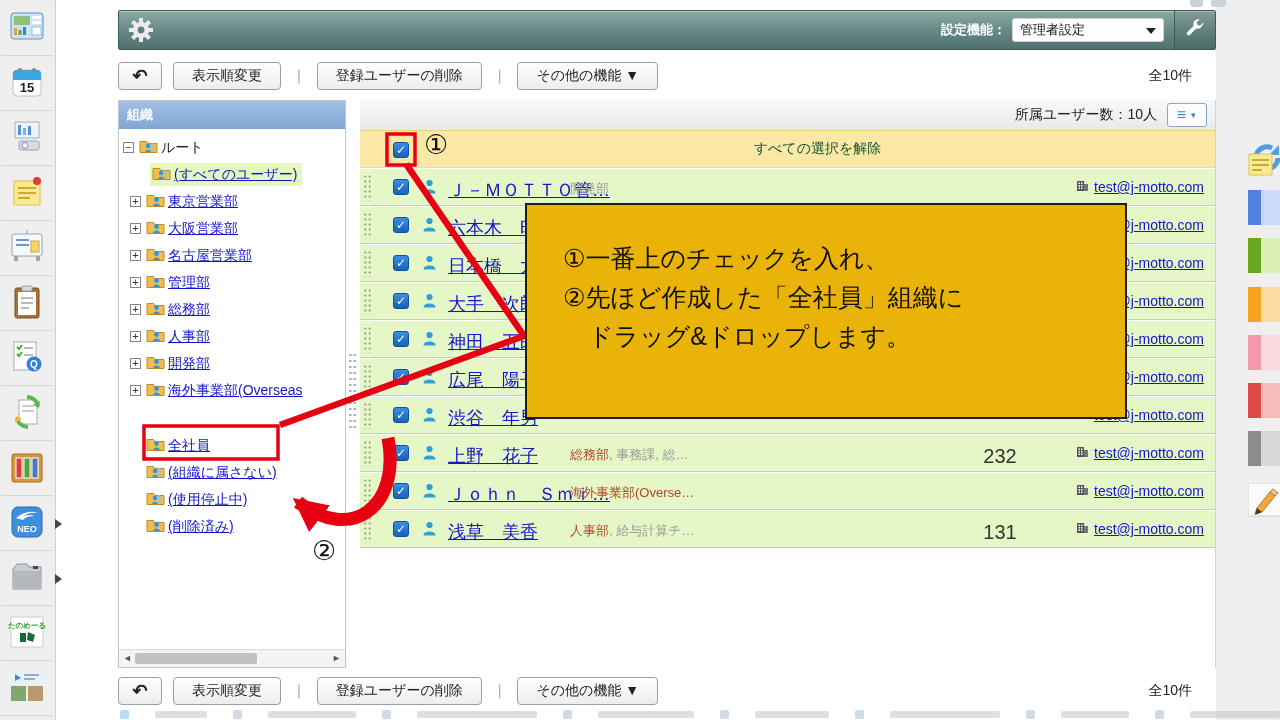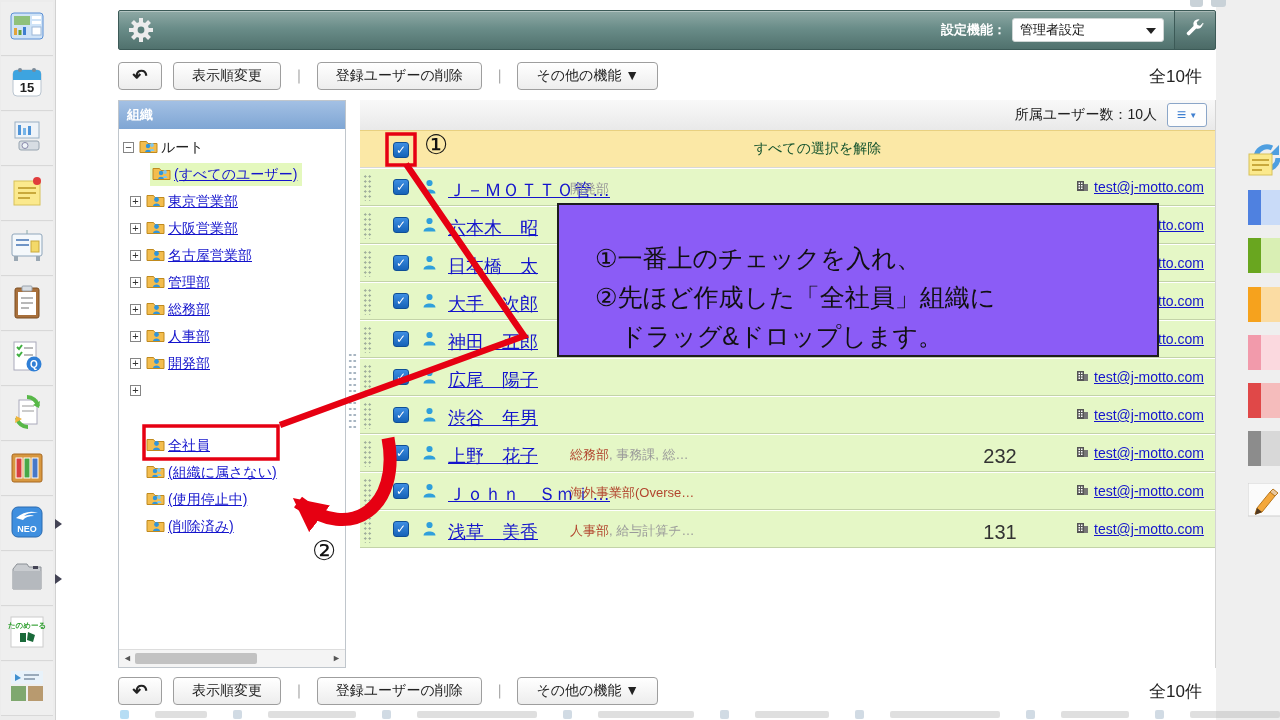--- a/index.html
+++ b/index.html
@@ -23,21 +23,21 @@
   .feat-select{width:152px;height:24px;background:#fff;border:1px solid #cfd6d5;border-radius:3px;margin:0 0 0 6px;
     display:flex;align-items:center;font-size:13px;color:#111;padding-left:7px;box-sizing:border-box;position:relative;}
   .feat-select .tri{position:absolute;right:7px;top:9px;width:0;height:0;border-left:5px solid transparent;border-right:5px solid transparent;border-top:6px solid #222;}
   .wrench-btn{width:40px;height:38px;border-left:1px solid #3c5a57;margin-left:10px;display:flex;align-items:center;justify-content:center;background:rgba(0,0,0,.06);}
   
   .toolbar{position:absolute;left:118px;width:1098px;height:30px;display:flex;align-items:center;gap:11px;}
   .btn{display:inline-flex;align-items:center;justify-content:center;height:28px;padding:0 18px;
     border:1px solid #9e9e9e;border-radius:4px;background:linear-gradient(#ffffff,#ededed);font-size:14px;color:#222;white-space:nowrap;}
   .btn-back{width:44px;padding:0;font-size:18px;font-weight:bold;}
   .tb-sep{color:#8a8a8a;font-size:14px;}
-  .tb-total{margin-left:auto;padding-right:14px;font-size:17px;color:#222;}
+  .tb-total{margin-left:auto;padding-right:24px;font-size:14px;color:#222;}
   
   #sidebar{position:absolute;left:118px;top:100px;width:228px;height:568px;box-sizing:border-box;background:#fff;border:1px solid #c0c6cc;}
   #sidebar-title{height:28px;background:linear-gradient(#a3c0e4,#7fa6d4);color:#fff;font-size:13px;font-weight:bold;display:flex;align-items:center;padding-left:8px;}
   #tree{position:absolute;left:0;top:28px;right:0;bottom:17px;overflow:hidden;}
   .tree-row{position:absolute;left:0;right:0;height:27px;display:flex;align-items:center;white-space:nowrap;}
   .expander{width:11px;height:11px;box-sizing:border-box;border:1px solid #858585;background:#fff;font-size:11px;line-height:8px;text-align:center;color:#333;margin-right:3px;flex:none;}
   .tree-wrap{display:inline-flex;align-items:center;gap:3px;padding:2px 5px 2px 2px;}
   .tree-wrap.sel{background:#e4f8bd;}
   .tree-label{font-size:14px;color:#222;}
   a.tree-link{color:#1414cc;text-decoration:underline;font-size:14px;}
@@ -64,21 +64,21 @@
   .urow .checkbox{position:absolute;left:33px;top:10px;}
   .urow .person{position:absolute;left:61px;top:9px;}
   .urow a.name{position:absolute;left:88px;top:9px;font-size:18px;color:#1414cc;text-decoration:underline;white-space:nowrap;}
   .urow .dept{position:absolute;left:210px;top:11px;font-size:13px;white-space:nowrap;}
   .dept .d-main{color:#b2452e;}
   .dept .d-rest{color:#9a9a9a;}
   .urow .num{position:absolute;left:600px;top:10px;width:80px;text-align:center;font-size:20px;color:#333;}
   .urow .mail{position:absolute;left:716px;top:9px;display:flex;align-items:center;gap:5px;}
   .urow .mail a{font-size:14px;color:#1414cc;text-decoration:underline;}
   
-  #callout{position:absolute;left:525px;top:203px;width:602px;height:154px;background:#8b5cf6;border:2px solid #1d1d1d;box-sizing:border-box;z-index:5;margin-left:32px;}
+  #callout{position:absolute;left:525px;top:203px;width:602px;height:216px;background:#eab308;border:2px solid #1d1d1d;box-sizing:border-box;z-index:5;}
   #callout .lines{padding:34px 0 0 36px;font-size:25px;line-height:39px;color:#111;}
   #anno-svg{position:absolute;left:0;top:0;z-index:4;pointer-events:none;}
   .badge{position:absolute;z-index:6;font-size:27px;color:#111;line-height:1;}
   
   #legend{position:absolute;left:120px;top:709px;width:1096px;height:11px;display:flex;align-items:center;gap:26px;opacity:.45;}
   .lg-dot{width:9px;height:9px;border-radius:2px;background:#9ab0c4;flex:none;}
   .lg-bar{height:7px;background:#b9b9b9;border-radius:2px;flex:none;}
 </style>
 </head>
 <body>
@@ -401,20 +401,28 @@
             <span><svg width="19" height="15" viewBox="0 0 19 15">
                 <path d="M1 3.5 h6.5 l1.5 2 H18 v9 H1z" fill="#f3bd4e" stroke="#c08a1e"></path>
                 <circle cx="10.5" cy="7.5" r="2.4" fill="#2f95dc"></circle>
                 <path d="M7 14 c0-3.4 7-3.4 7 0z" fill="#2f95dc"></path>
               </svg></span>
             <a class="tree-link" href="#">開発部</a>
           </span>
         </div>
         <div class="tree-row" style="top: 248px; padding-left: 11px;">
           <span class="expander">+</span>
+          <span class="tree-wrap">
+            <span><svg width="19" height="15" viewBox="0 0 19 15">
+                <path d="M1 3.5 h6.5 l1.5 2 H18 v9 H1z" fill="#f3bd4e" stroke="#c08a1e"></path>
+                <circle cx="10.5" cy="7.5" r="2.4" fill="#2f95dc"></circle>
+                <path d="M7 14 c0-3.4 7-3.4 7 0z" fill="#2f95dc"></path>
+              </svg></span>
+            <a class="tree-link" href="#">海外事業部(Overseas</a>
+          </span>
         </div>
         <div class="tree-row" style="top: 303px; padding-left: 25px;">
           <span class="tree-wrap">
             <span><svg width="19" height="15" viewBox="0 0 19 15">
                 <path d="M1 3.5 h6.5 l1.5 2 H18 v9 H1z" fill="#f3bd4e" stroke="#c08a1e"></path>
                 <circle cx="10.5" cy="7.5" r="2.4" fill="#2f95dc"></circle>
                 <path d="M7 14 c0-3.4 7-3.4 7 0z" fill="#2f95dc"></path>
               </svg></span>
             <a class="tree-link" href="#">全社員</a>
           </span>

